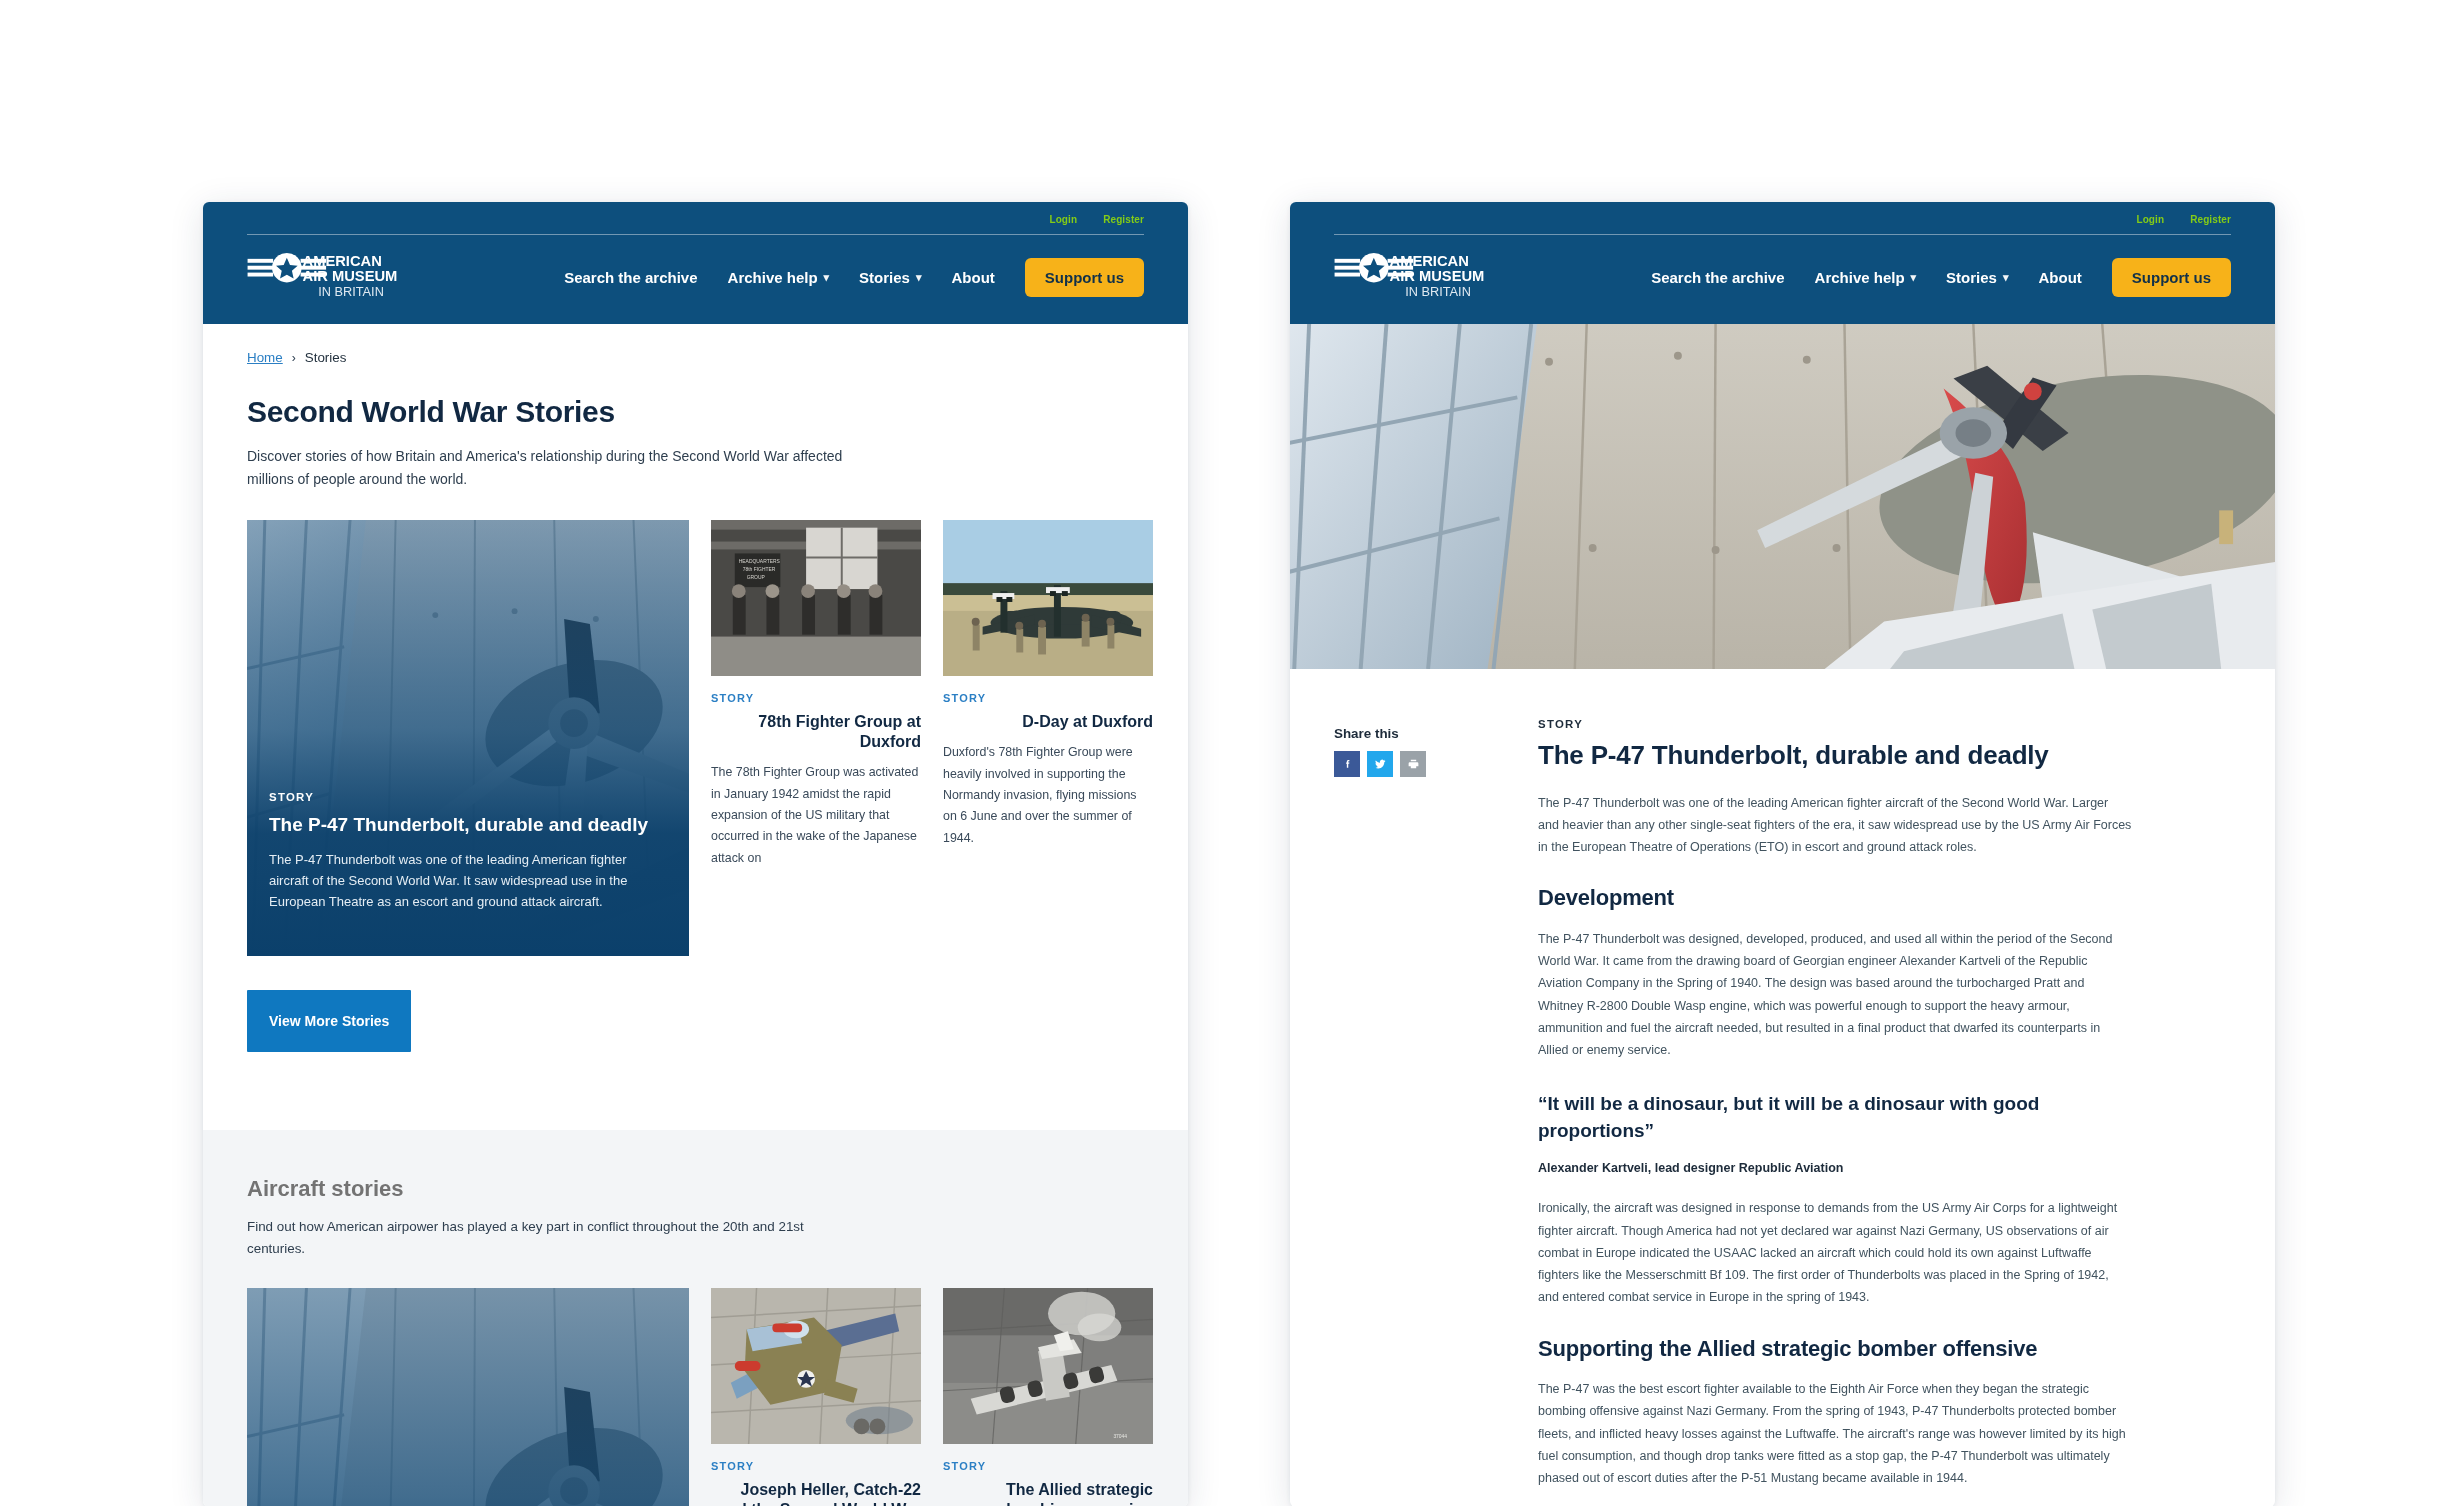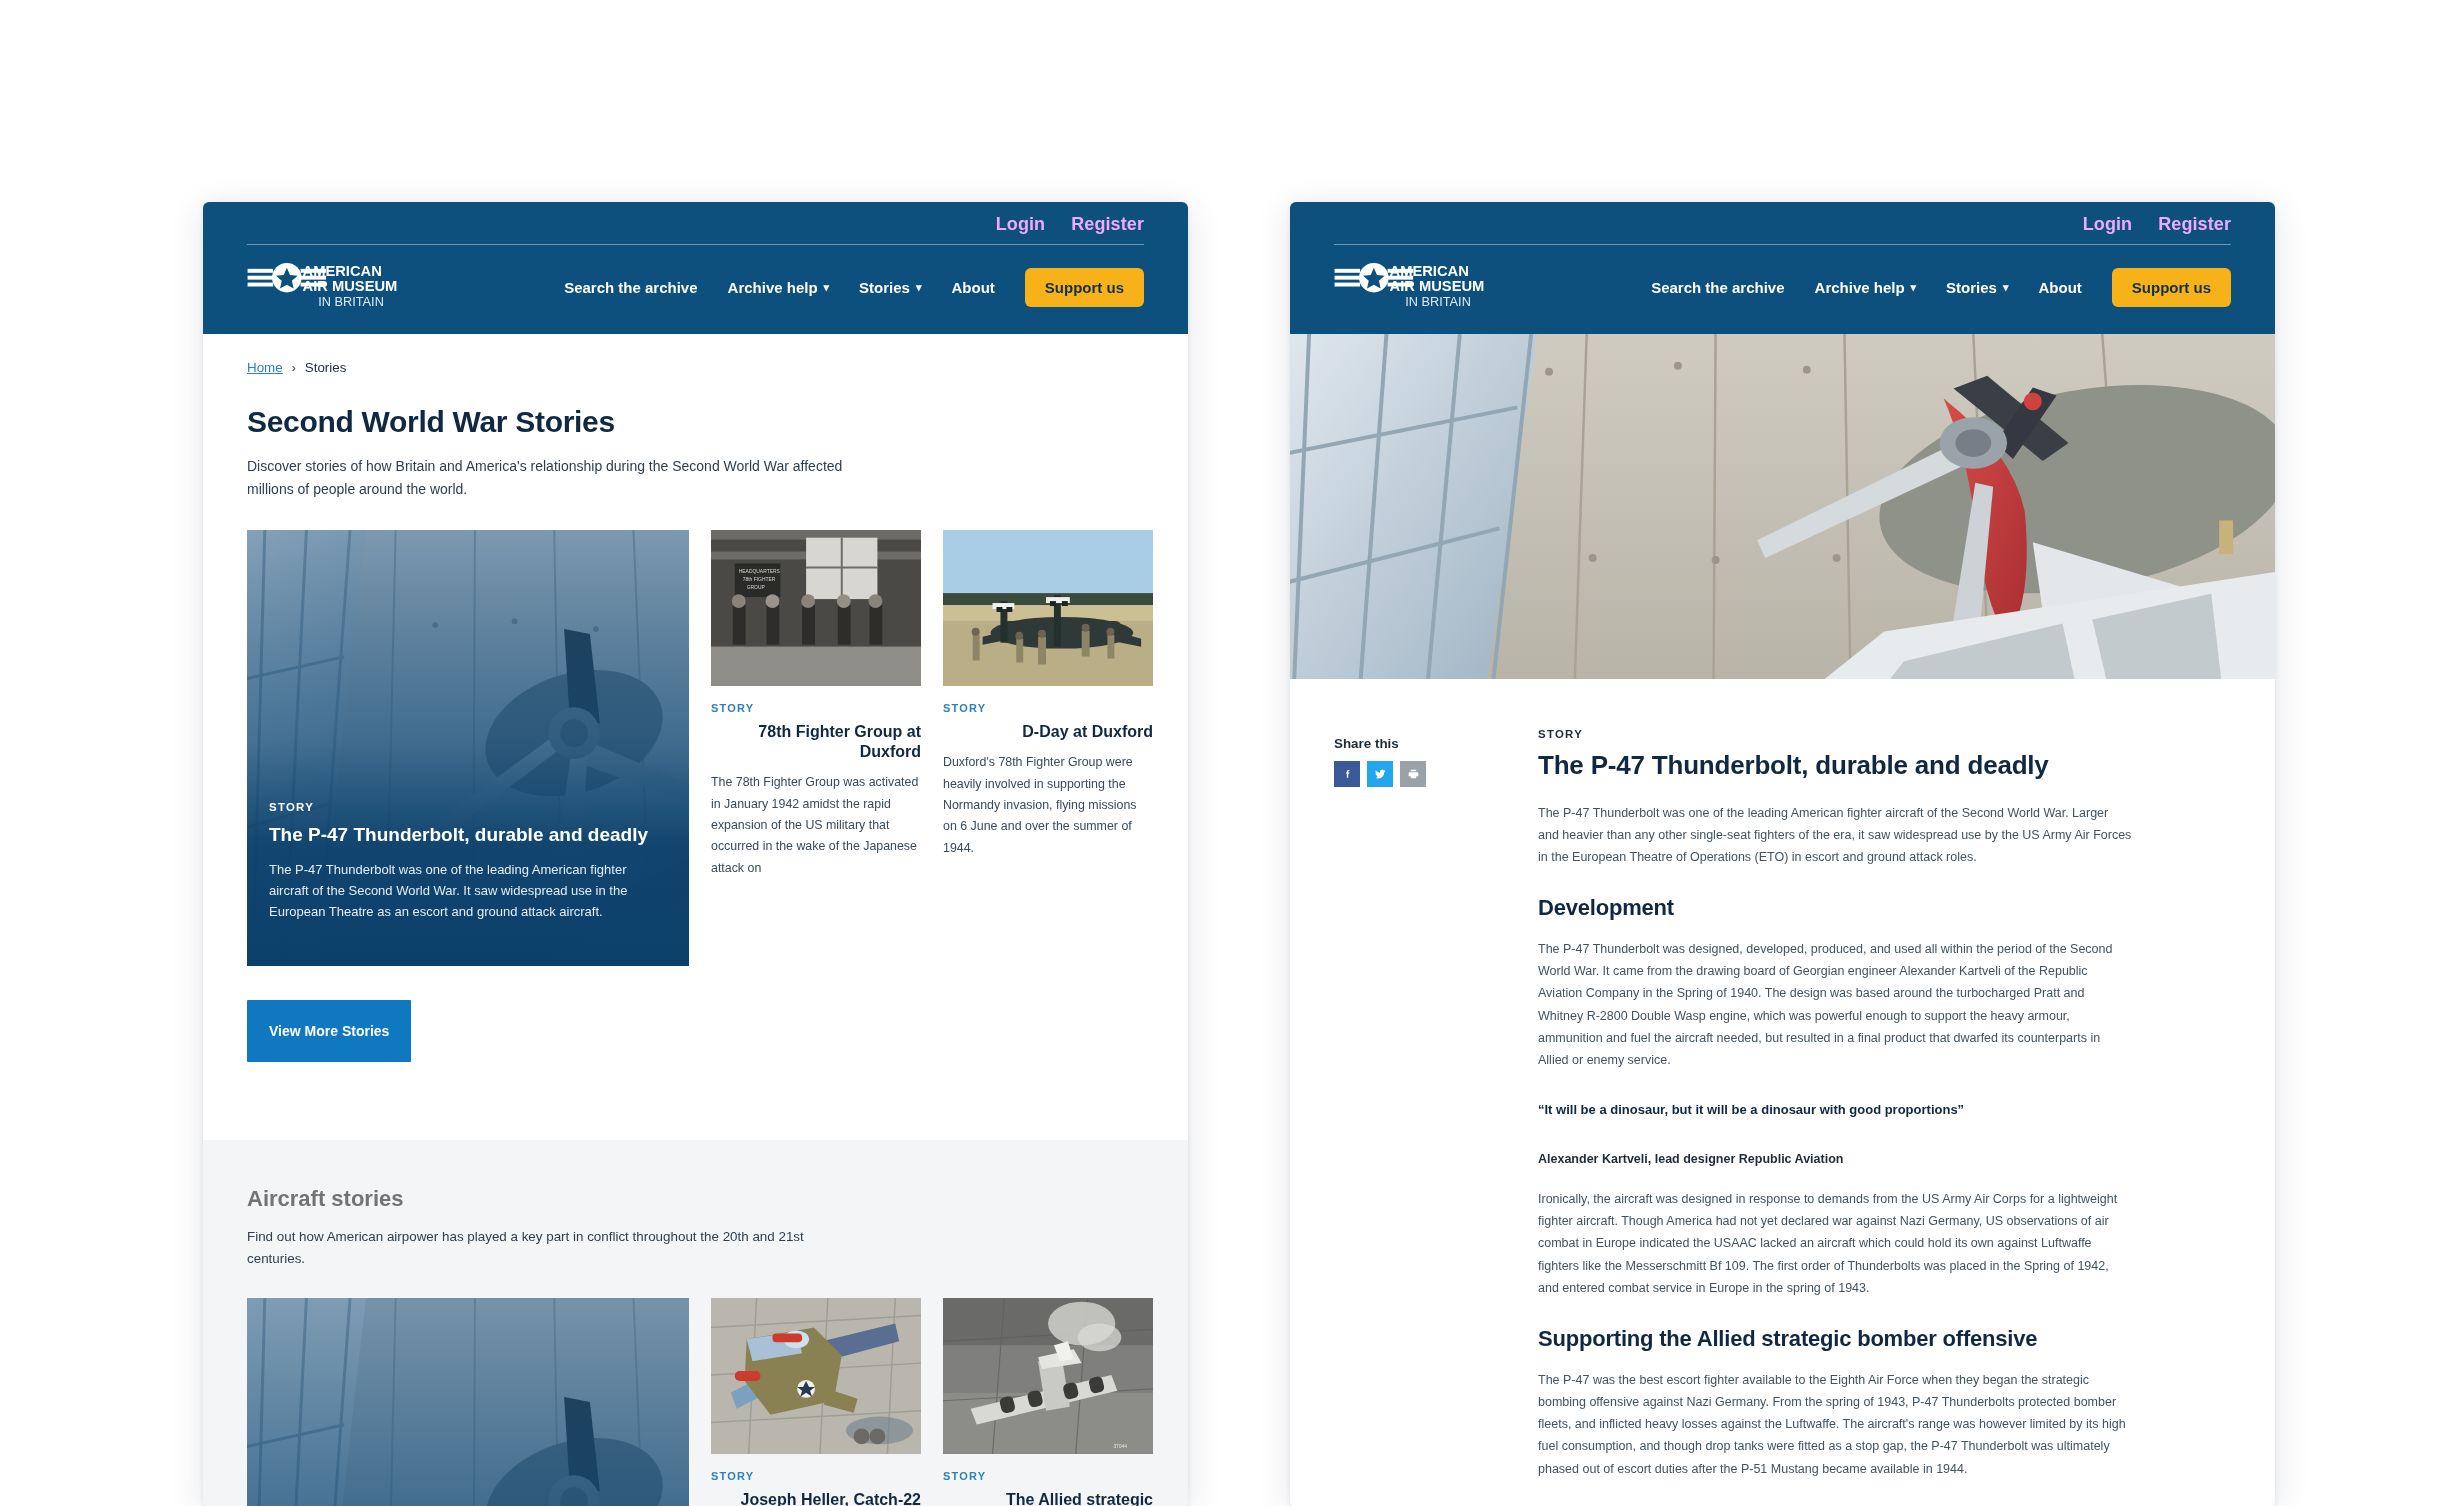--- a/index.html
+++ b/index.html
@@ -22,21 +22,21 @@
   #panel-left  { left: 203px;  top: 202px; width: 985px;  height: 1305px; }
   #panel-right { left: 1290px; top: 202px; width: 985px;  height: 1305px; }
 
   
   .site-header { background: #0d4f7d; width: 100%; position: relative; }
   .utility-row {
     display: flex; justify-content: flex-end; align-items: center;
     gap: 26px; padding: 12px 44px 9px 44px;
   }
   .utility-link {
-    color: #f0abfc; font-size: 18px; font-weight: 700;
+    color: #84cc16; font-size: 10px; font-weight: 700;
     letter-spacing: 0.1px; text-decoration: none; cursor: pointer;
   }
   .hdr-rule { height:1px; background: rgba(255,255,255,.42); margin: 0 44px; }
   .brand-row {
     display:flex; align-items:center; justify-content:space-between;
     padding: 16px 44px 20px 44px;
   }
   .logo { display:flex; align-items:flex-start; gap:0; }
   .logo svg { display:block; }
   .navmenu { display:flex; align-items:center; gap: 30px; }
@@ -109,21 +109,21 @@
   .sb-fb { background:#3b5998; }
   .sb-tw { background:#22a7ec; }
   .sb-pr { background:#9aa2a8; }
   .share-btn svg { display:block; }
 
   .article-col { flex:1; max-width: 594px; }
   .art-kicker { font-size:11.4px; font-weight:700; letter-spacing:1.3px; color:#1d2b3a; margin-bottom:10px; }
   .art-title { font-size:26px; font-weight:700; color:#112842; line-height:1.22; margin-bottom:20px; letter-spacing:-0.2px; }
   .art-p { font-size:12.5px; line-height:1.78; color:#41535f; margin-bottom:22px; }
   .art-h2 { font-size:22px; font-weight:700; color:#112842; line-height:1.25; margin: 26px 0 16px 0; letter-spacing:-0.2px; }
-  .art-quote { font-size:13px; font-weight:700; color:#112842; line-height:1.42; margin: 30px 0 32px 0; }
+  .art-quote { font-size:19px; font-weight:700; color:#112842; line-height:1.42; margin: 30px 0 16px 0; }
   .art-attrib { font-size:12.5px; font-weight:700; color:#1d2b3a; margin-bottom: 22px; }
 
   
   .imgfill { width:100%; height:100%; display:block; }
 </style>
 </head>
 <body>
 
 <div class="stage">
 

